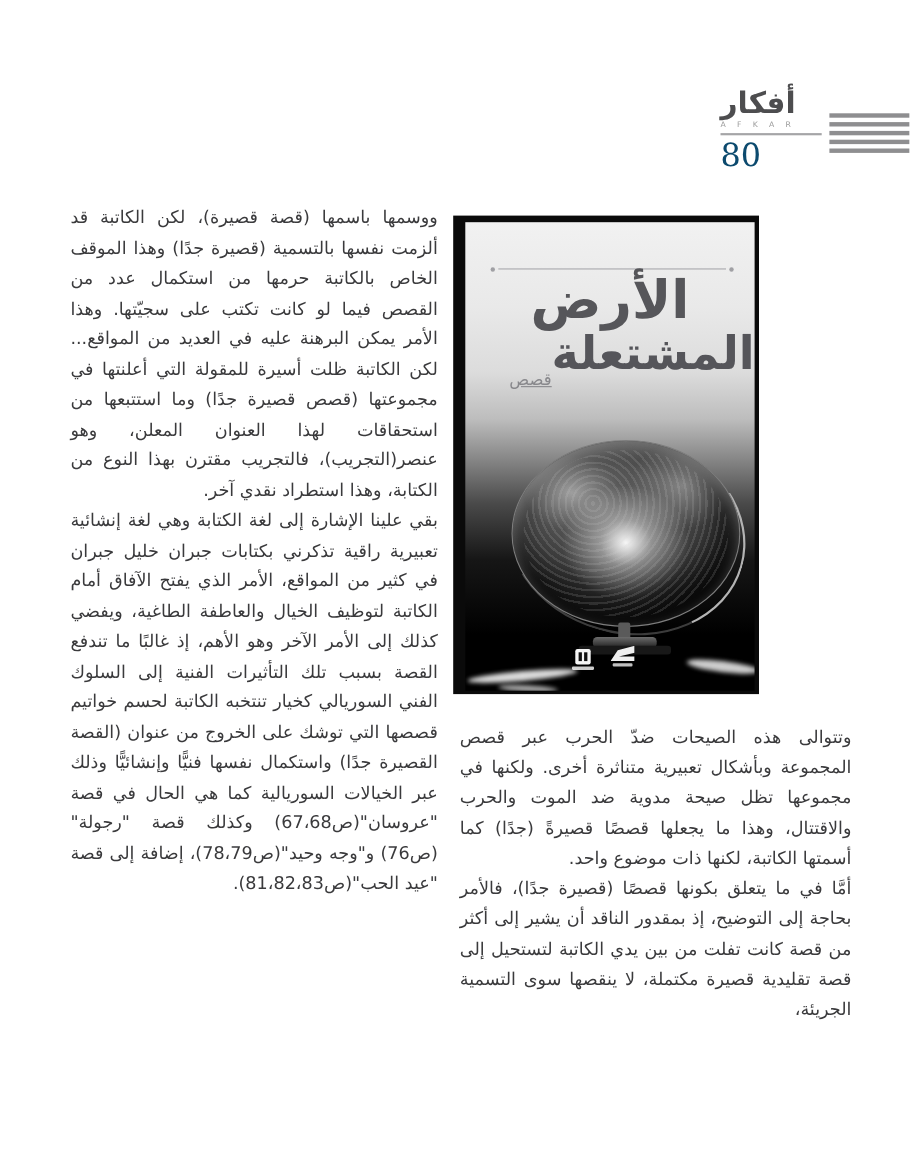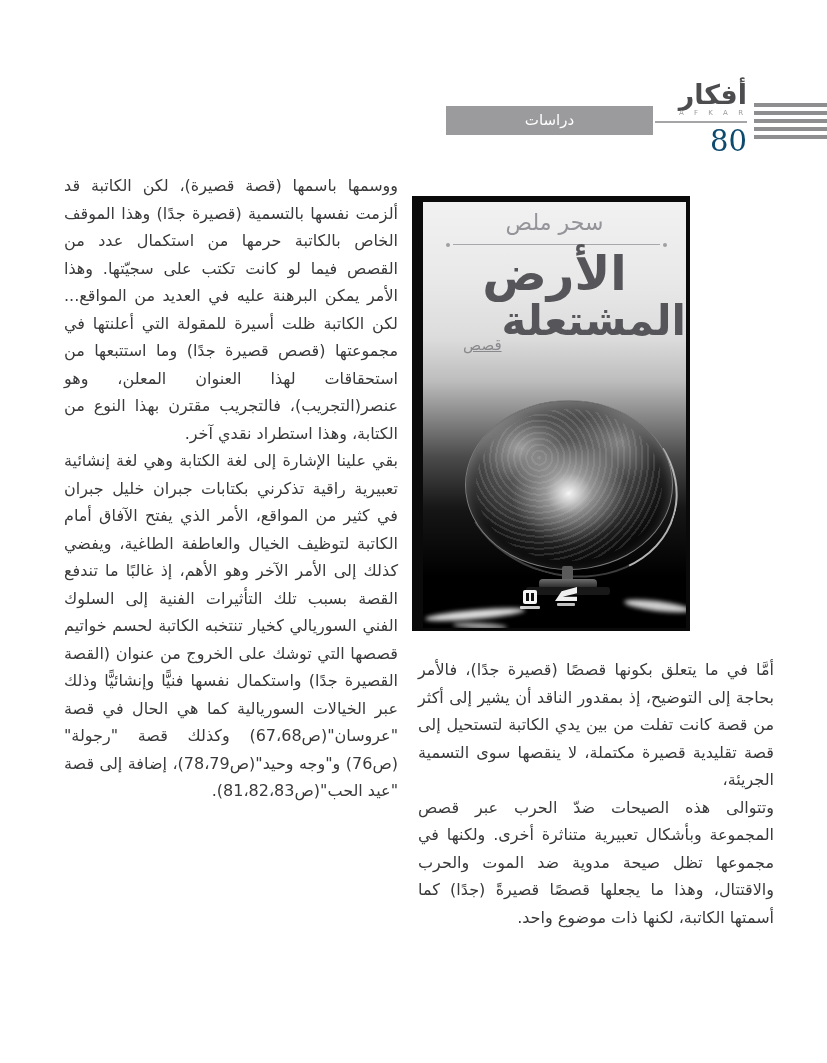--- a/index.html
+++ b/index.html
@@ -2,21 +2,21 @@
 <html lang="ar"><head>
 <meta charset="utf-8">
 <style>
   html,body{margin:0;padding:0;background:#ffffff;}
   .page{position:relative;width:827px;height:1063px;background:#ffffff;overflow:hidden;
         font-family:"DejaVu Sans",sans-serif;}
 
   
   .stripes{position:absolute;left:754px;top:103px;width:73px;}
   .stripes .stripe{height:3.5px;background:#8e8e90;margin-bottom:4.5px;}
-  .logo-block{position:absolute;left:655px;top:80px;width:92px;text-align:right;}
+  .logo-block{position:absolute;left:655px;top:80px;width:92px;text-align:left;}
   .logo-ar{font-size:27px;font-weight:bold;color:#4d4d4f;line-height:30px;letter-spacing:-1px;}
   .logo-la{font-size:7px;color:#9b9b9b;letter-spacing:4px;line-height:8px;margin-top:-1px;}
   .logo-rule{border:0;border-top:2px solid #a5a5a7;margin:4px 0 2px 0;}
   .page-num{font-family:"DejaVu Serif",serif;font-size:29px;color:#0c4a6e;line-height:32px;}
   .section-banner{position:absolute;left:446px;top:106px;width:207px;height:29px;
                   background:#9b9b9d;color:#ffffff;text-align:center;line-height:29px;
                   font-size:15px;direction:rtl;}
 
   
   .cover{position:absolute;left:412px;top:196px;width:278px;height:435px;background:#0a0a0a;}
@@ -64,21 +64,21 @@
   .pub-logo-a::after{right:3px;}
   .pub-logo-a .sub{position:absolute;left:-3px;top:16px;width:20px;height:3px;background:rgba(255,255,255,0.8);border-radius:1px;}
   .pub-logo-b{position:absolute;left:132px;top:385px;width:22px;height:14px;background:#efefef;
       clip-path:polygon(0 100%,30% 30%,100% 0,100% 45%,35% 70%,100% 70%,100% 100%);}
   .pub-logo-b-sub{position:absolute;left:134px;top:401px;width:18px;height:3px;background:rgba(255,255,255,0.75);border-radius:1px;}
 
   
   .col{position:absolute;direction:rtl;text-align:justify;color:#3a3a3c;
        font-size:16px;line-height:27.5px;}
   .col p{margin:0;}
-  .col-left{left:64px;top:172px;width:334px;}
+  .col-left{left:64px;top:184px;width:334px;}
   .col-right{left:418px;top:656px;width:356px;}
 </style>
 </head>
 <body>
 
 <div class="page">
 
   <div class="stripes">
     <div class="stripe"></div>
     <div class="stripe"></div>
@@ -87,25 +87,23 @@
     <div class="stripe"></div>
   </div>
 
   <div class="logo-block">
     <div class="logo-ar">أفكار</div>
     <div class="logo-la">A F K A R</div>
     <hr class="logo-rule">
     <div class="page-num">80</div>
   </div>
 
-  <div class="section-banner">دراسات</div>
 
   <div class="cover">
     <div class="cover-inner">
-      <div class="cover-author">سحر ملص</div>
       <div class="cover-divider"></div>
       <div class="cover-title1">الأرض</div>
       <div class="cover-title2">المشتعلة</div>
       <div class="cover-genre">قصص</div>
 
       <div class="globe-arm"></div>
       <div class="globe"></div>
       <div class="globe-neck"></div>
       <div class="globe-foot"></div>
       <div class="globe-foot2"></div>
@@ -116,22 +114,22 @@
 
       <div class="pub-logo-a">
         <span class="sub"></span>
       </div>
       <div class="pub-logo-b"></div>
       <div class="pub-logo-b-sub"></div>
     </div>
   </div>
 
   <div class="col col-right">
+    <p>وتتوالى هذه الصيحات ضدّ الحرب عبر قصص المجموعة وبأشكال تعبيرية متناثرة أخرى. ولكنها في مجموعها تظل صيحة مدوية ضد الموت والحرب والاقتتال، وهذا ما يجعلها قصصًا قصيرةً (جدًا) كما أسمتها الكاتبة، لكنها ذات موضوع واحد.</p>
     <p>أمَّا في ما يتعلق بكونها قصصًا (قصيرة جدًا)، فالأمر بحاجة إلى التوضيح، إذ بمقدور الناقد أن يشير إلى أكثر من قصة كانت تفلت من بين يدي الكاتبة لتستحيل إلى قصة تقليدية قصيرة مكتملة، لا ينقصها سوى التسمية الجريئة،</p>
-    <p>وتتوالى هذه الصيحات ضدّ الحرب عبر قصص المجموعة وبأشكال تعبيرية متناثرة أخرى. ولكنها في مجموعها تظل صيحة مدوية ضد الموت والحرب والاقتتال، وهذا ما يجعلها قصصًا قصيرةً (جدًا) كما أسمتها الكاتبة، لكنها ذات موضوع واحد.</p>
   </div>
 
   <div class="col col-left">
     <p>ووسمها باسمها (قصة قصيرة)، لكن الكاتبة قد ألزمت نفسها بالتسمية (قصيرة جدًا) وهذا الموقف الخاص بالكاتبة حرمها من استكمال عدد من القصص فيما لو كانت تكتب على سجيّتها. وهذا الأمر يمكن البرهنة عليه في العديد من المواقع... لكن الكاتبة ظلت أسيرة للمقولة التي أعلنتها في مجموعتها (قصص قصيرة جدًا) وما استتبعها من استحقاقات لهذا العنوان المعلن، وهو عنصر(التجريب)، فالتجريب مقترن بهذا النوع من الكتابة، وهذا استطراد نقدي آخر.</p>
     <p>بقي علينا الإشارة إلى لغة الكتابة وهي لغة إنشائية تعبيرية راقية تذكرني بكتابات جبران خليل جبران في كثير من المواقع، الأمر الذي يفتح الآفاق أمام الكاتبة لتوظيف الخيال والعاطفة الطاغية، ويفضي كذلك إلى الأمر الآخر وهو الأهم، إذ غالبًا ما تندفع القصة بسبب تلك التأثيرات الفنية إلى السلوك الفني السوريالي كخيار تنتخبه الكاتبة لحسم خواتيم قصصها التي توشك على الخروج من عنوان (القصة القصيرة جدًا) واستكمال نفسها فنيًّا وإنشائيًّا وذلك عبر الخيالات السوريالية كما هي الحال في قصة "عروسان"(ص67،68) وكذلك قصة "رجولة"(ص76) و"وجه وحيد"(ص78،79)، إضافة إلى قصة "عيد الحب"(ص81،82،83).</p>
   </div>
 
 </div>
 
 </body></html>

